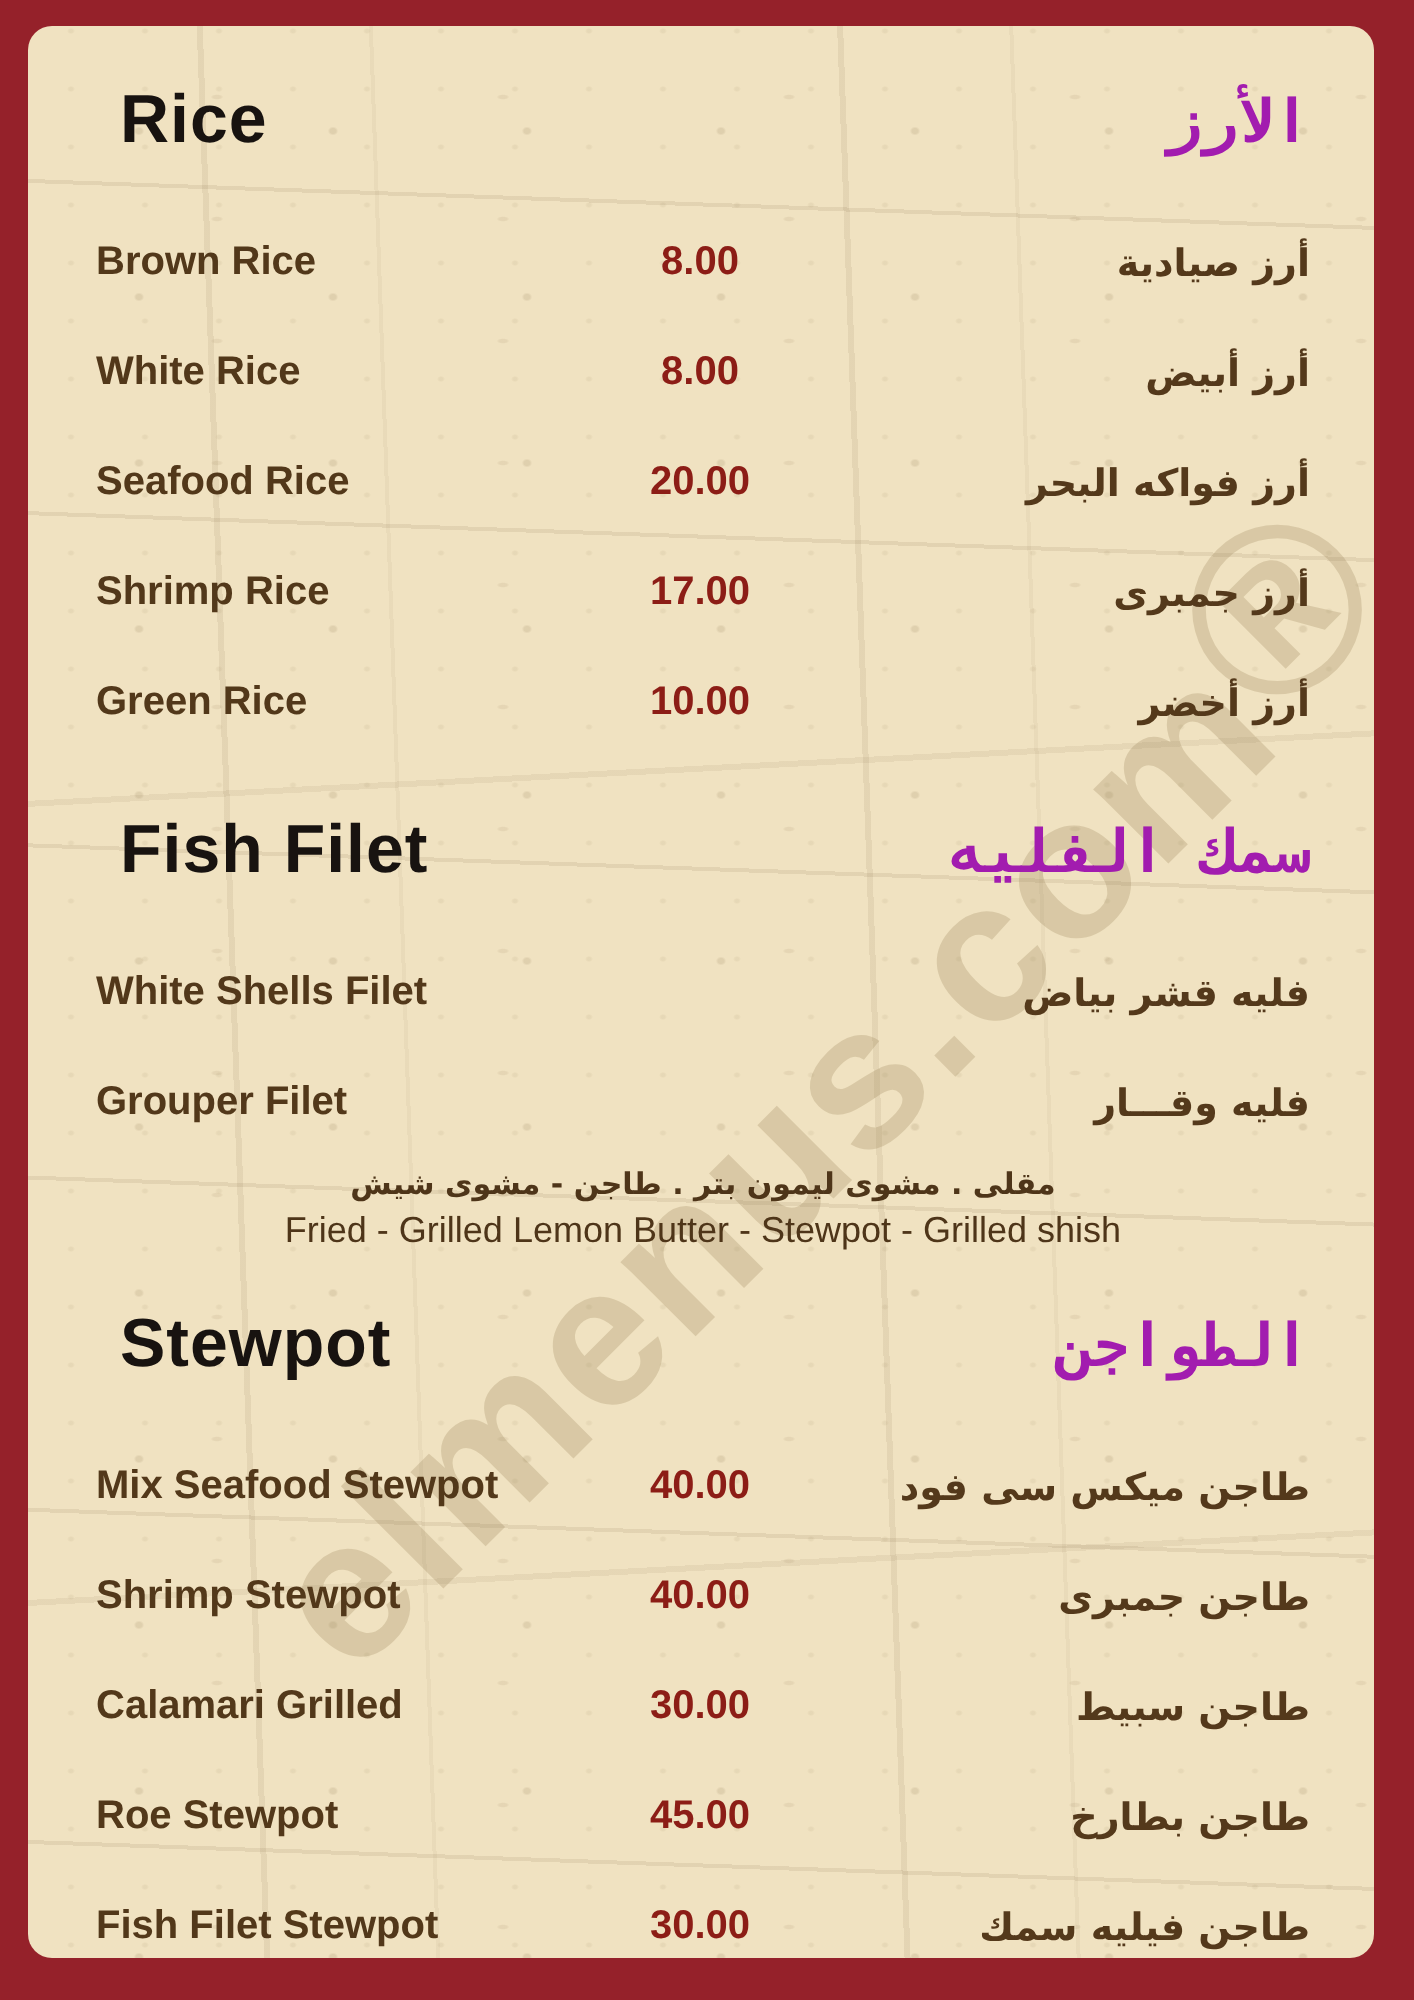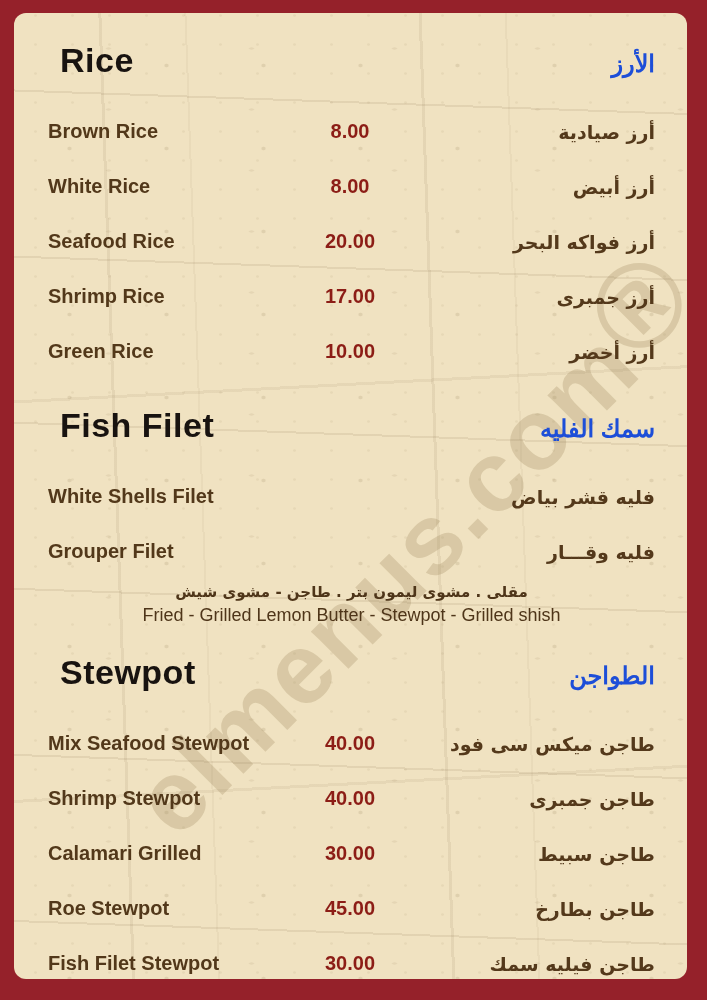--- a/index.html
+++ b/index.html
@@ -66,22 +66,22 @@
   .menu-section:first-child { margin-top: 0; }
   .heading-row {
     display: flex; justify-content: space-between; align-items: baseline;
     margin-bottom: 12px;
   }
   .h-en {
     margin: 12px; font-size: 34px; font-weight: bold; color: #181310;
     letter-spacing: 0.5px;
   }
   .h-ar {
-    margin: 0; font-size: 24px; font-weight: bold; color: #1d4ed8;
-    direction: rtl; font-family: Liberation Sans, sans-serif;
+    margin: 0; font-size: 30px; font-weight: bold; color: #a21caf;
+    direction: rtl; font-family: Liberation Mono, monospace;
   }
   .item-row {
     display: grid;
     grid-template-columns: 237px 130px 1fr;
     align-items: center;
     height: 55px;
   }
   .i-en { font-size: 20px; font-weight: bold; color: #52381A; }
   .i-price { font-size: 20px; font-weight: bold; color: #8C1D16; text-align: center; }
   .i-ar {

